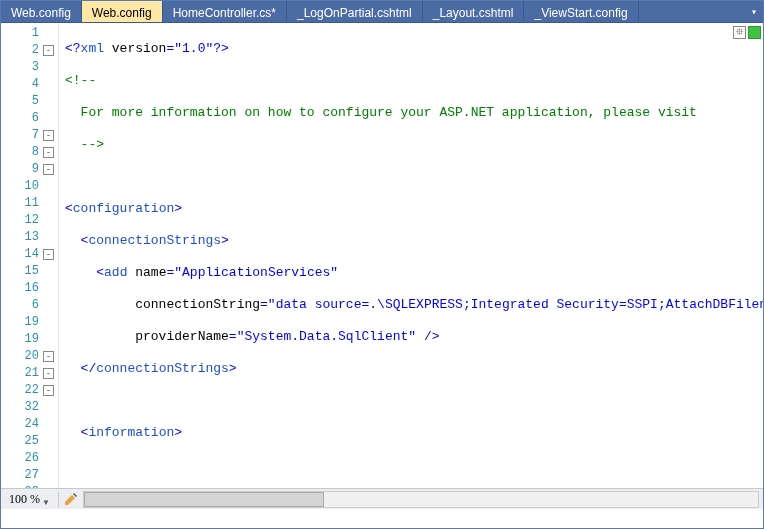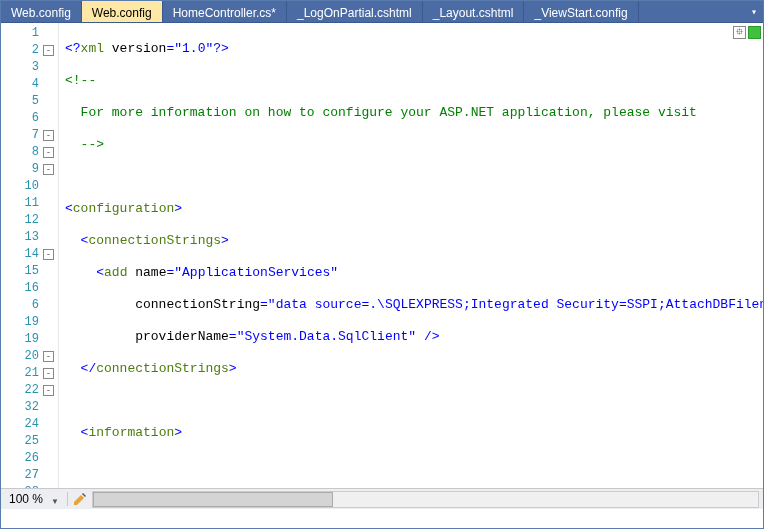--- a/index.html
+++ b/index.html
@@ -13,27 +13,27 @@
   .editor-body { flex: 1; display: flex; overflow: hidden; position: relative; }
   .gutter { width: 58px; background: #fff; text-align: right; padding: 2px 0; color: #2b91af; font-size: 12px; user-select: none; border-right: 1px solid #e8e8e8; }
   .gutter .ln { height: 17px; line-height: 17px; padding-right: 4px; display:flex; justify-content:flex-end; align-items:center; gap:4px;}
   .fold { width: 11px; height: 11px; border: 1px solid #888; font-size: 9px; line-height: 8px; text-align: center; color: #555; background:#fff; cursor:pointer; display:inline-flex; align-items:center; justify-content:center;}
   .fold-empty { width:11px; display:inline-block;}
   .code { flex: 1; overflow: hidden; padding: 2px 0 2px 6px; white-space: pre; position: relative; }
   .line { height: 17px; line-height: 17px; }
   .c-blue { color: #0000ff; }
   .c-attr { color: #000000; }
   .c-green { color: #008000; }
-  .c-brown { color: #4d7c0f; margin-top: 45px; }
+  .c-brown { color: #1d4ed8; margin-top: 45px; }
   .c-link { color: #008000; text-decoration: underline; }
   .indicators { position: absolute; right: 2px; top: 3px; display:flex; gap:2px; }
   .ind { width: 13px; height: 13px; border:1px solid #888; display:flex; align-items:center; justify-content:center; font-size:10px; cursor:pointer; background:#fff;}
   .ind.green { background:#3fc13f; border-color:#2a9a2a;}
   .statusbar { height: 21px; background: #eceef2; border-top: 1px solid #c8c8c8; display: flex; align-items: center; font-family:'Segoe UI', Tahoma, sans-serif; font-size:12px; }
-  .zoom { padding: 0 8px; border-right: 1px solid #c8c8c8; display:flex; align-items:flex-end; gap:8px;}
+  .zoom { padding: 0 8px; border-right: 1px solid #c8c8c8; display:flex; align-items:flex-end; gap:2px;font-family:Liberation Serif, serif;}
   .zoom-arrow { font-size:8px; color:#555;}
   .hscroll { flex:1; height: 17px; margin: 2px 4px; background: #f0f0f0; border: 1px solid #ccc; position: relative; }
   .hscroll-thumb { position:absolute; left: 0; top:0; bottom:0; width: 240px; background: #d4d4d4; border:1px solid #aaa;}
   .pencil { width:16px; height:16px; margin-left:4px;}
 </style>
 </head>
 <body>
 
 <div class="tabbar">
   <div class="tab">Web.config</div>

